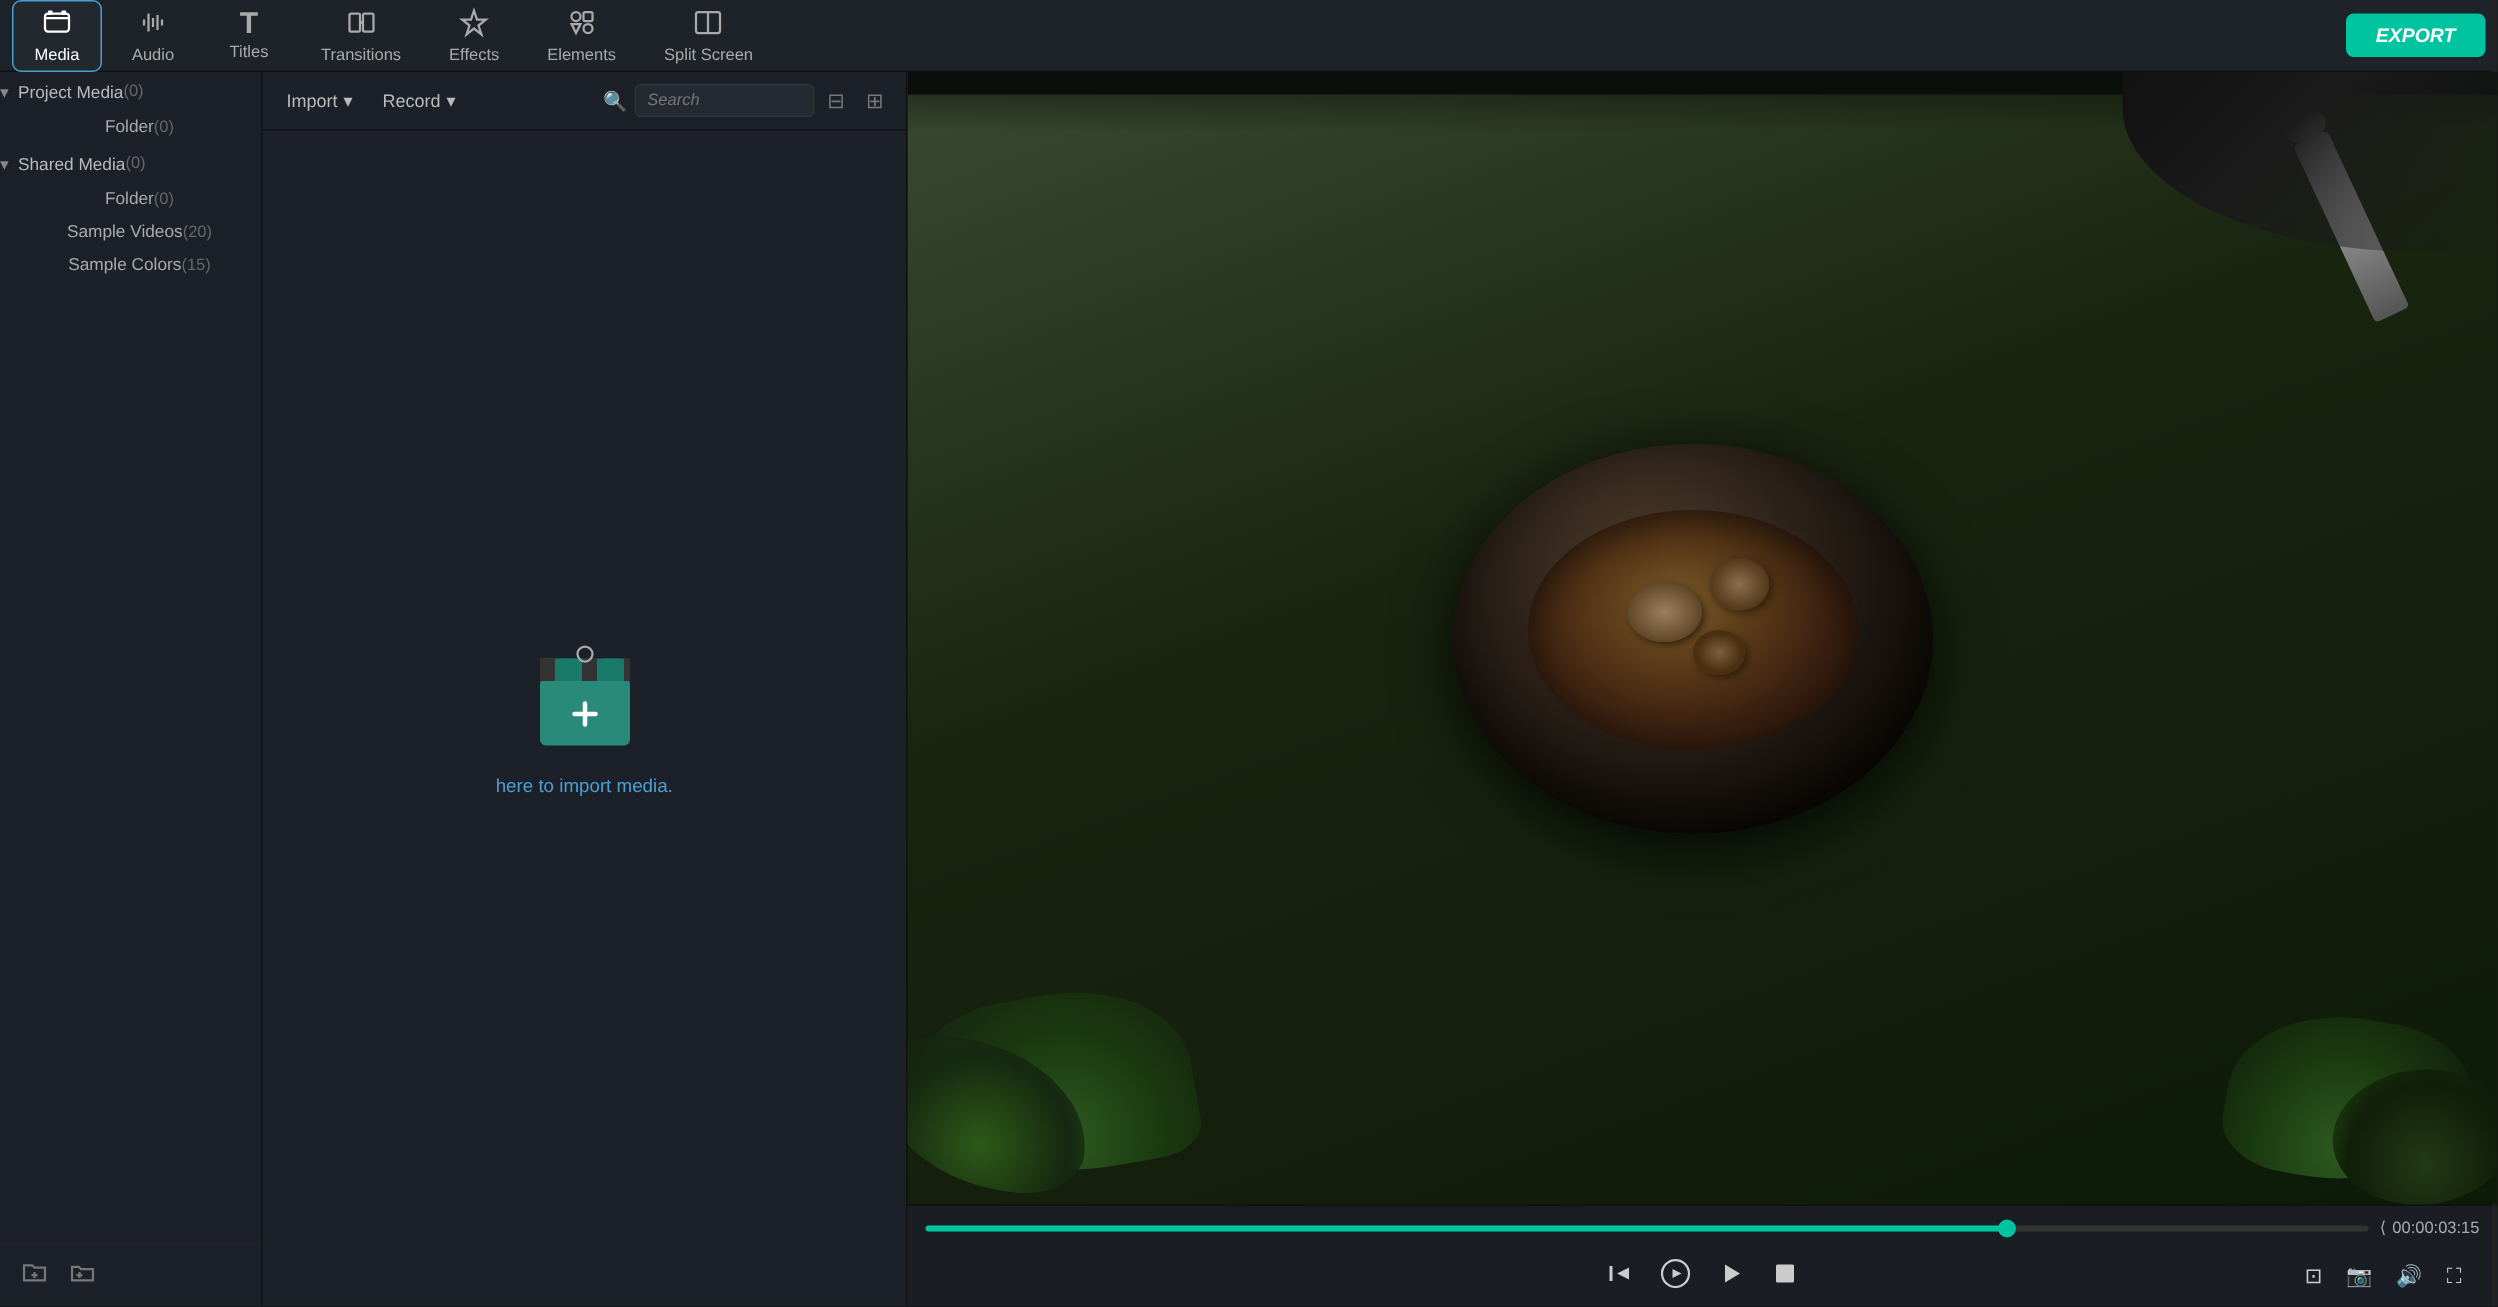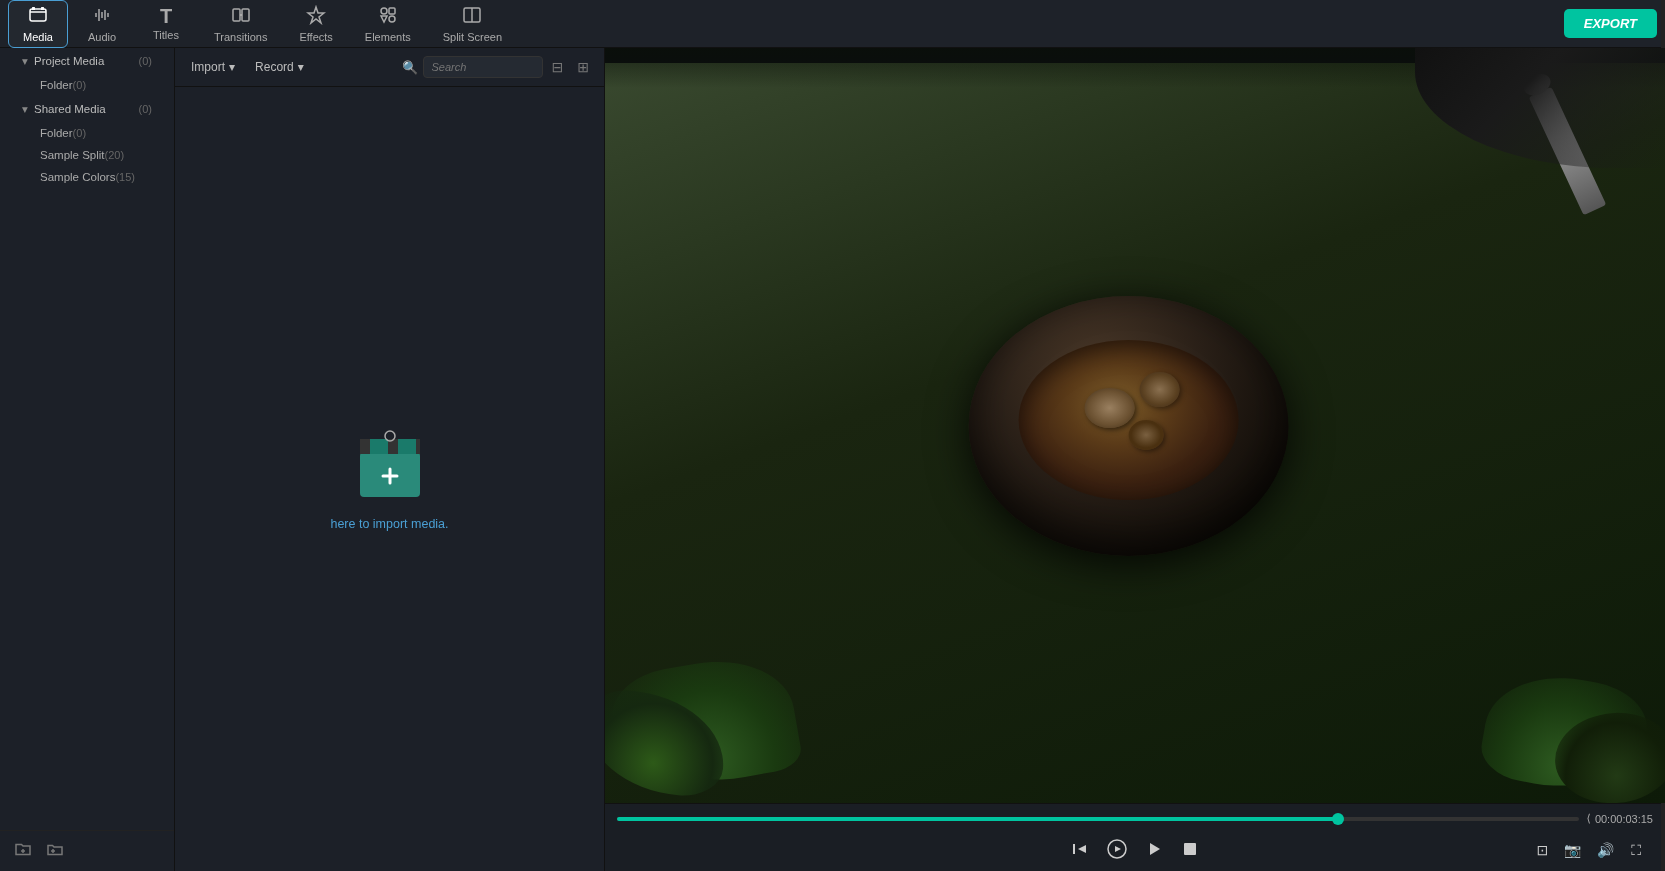--- a/index.html
+++ b/index.html
@@ -55,40 +55,38 @@
     #sidebar {
       width: 175px;
       background: #1c2028;
       border-right: 1px solid #111;
       display: flex;
       flex-direction: column;
       flex-shrink: 0;
     }
     .sidebar-section-header {
       display: flex;
-      justify-content: space-between;
-      align-items: center;
-      padding: 6px 22px;
+      align-items: center;
+      padding: 6px 0;
       cursor: pointer;
       color: #bbb;
       font-size: 11.5px;
     }
     .sidebar-count {
       color: #666;
       font-size: 11px;
     }
     .sidebar-item {
       display: flex;
-      justify-content: flex-start;
+      justify-content: center;
       align-items: center;
       padding: 5px 10px 5px 22px;
       cursor: pointer;
       color: #aaa;
       font-size: 11.5px;
-      margin-left: 18px;
     }
     .sidebar-bottom {
       margin-top: auto;
       border-top: 1px solid #222;
       display: flex;
       gap: 6px;
       padding: 8px 10px;
     }
     .sidebar-bottom-btn {
       background: none;
@@ -344,21 +342,21 @@
         <span style="color:#888;margin-right:3px;">▾</span>
         <span>Shared Media</span>
       </span>
       <span class="sidebar-count">(0)</span>
     </div>
     <div class="sidebar-item">
       <span>Folder</span>
       <span class="sidebar-count">(0)</span>
     </div>
     <div class="sidebar-item">
-      <span>Sample Split</span>
+      <span>Sample Videos</span>
       <span class="sidebar-count">(20)</span>
     </div>
     <div class="sidebar-item">
       <span>Sample Colors</span>
       <span class="sidebar-count">(15)</span>
     </div>
 
     <div style="flex:1;"></div>
     <div style="width:4px;background:#222;align-self:flex-end;height:100%;position:absolute;right:0;top:0;cursor:ew-resize;"></div>
 

